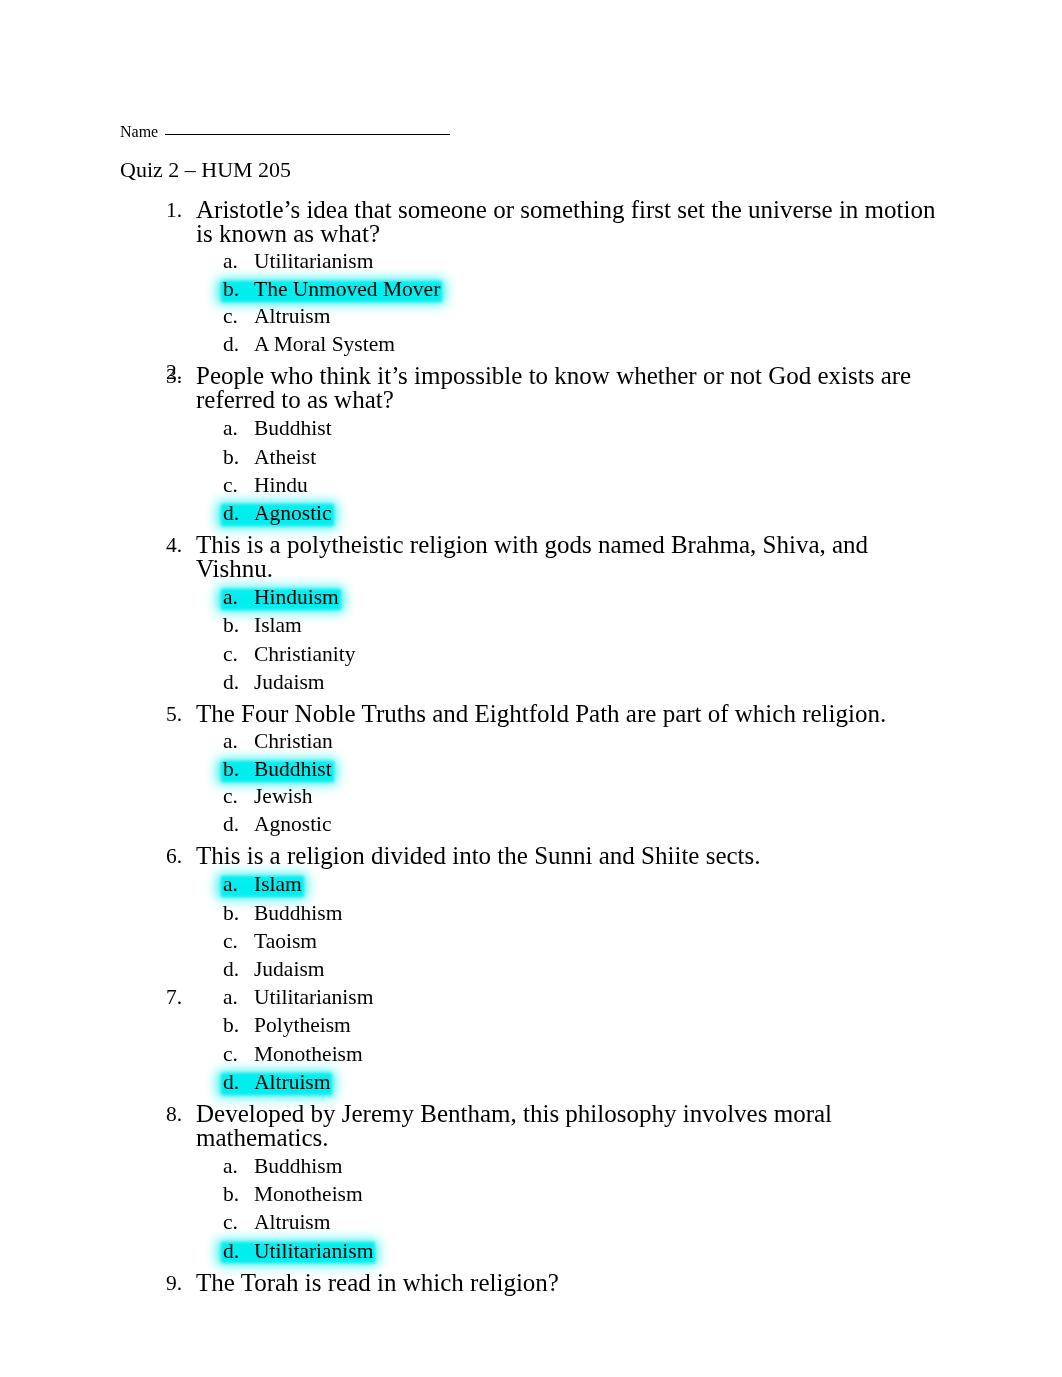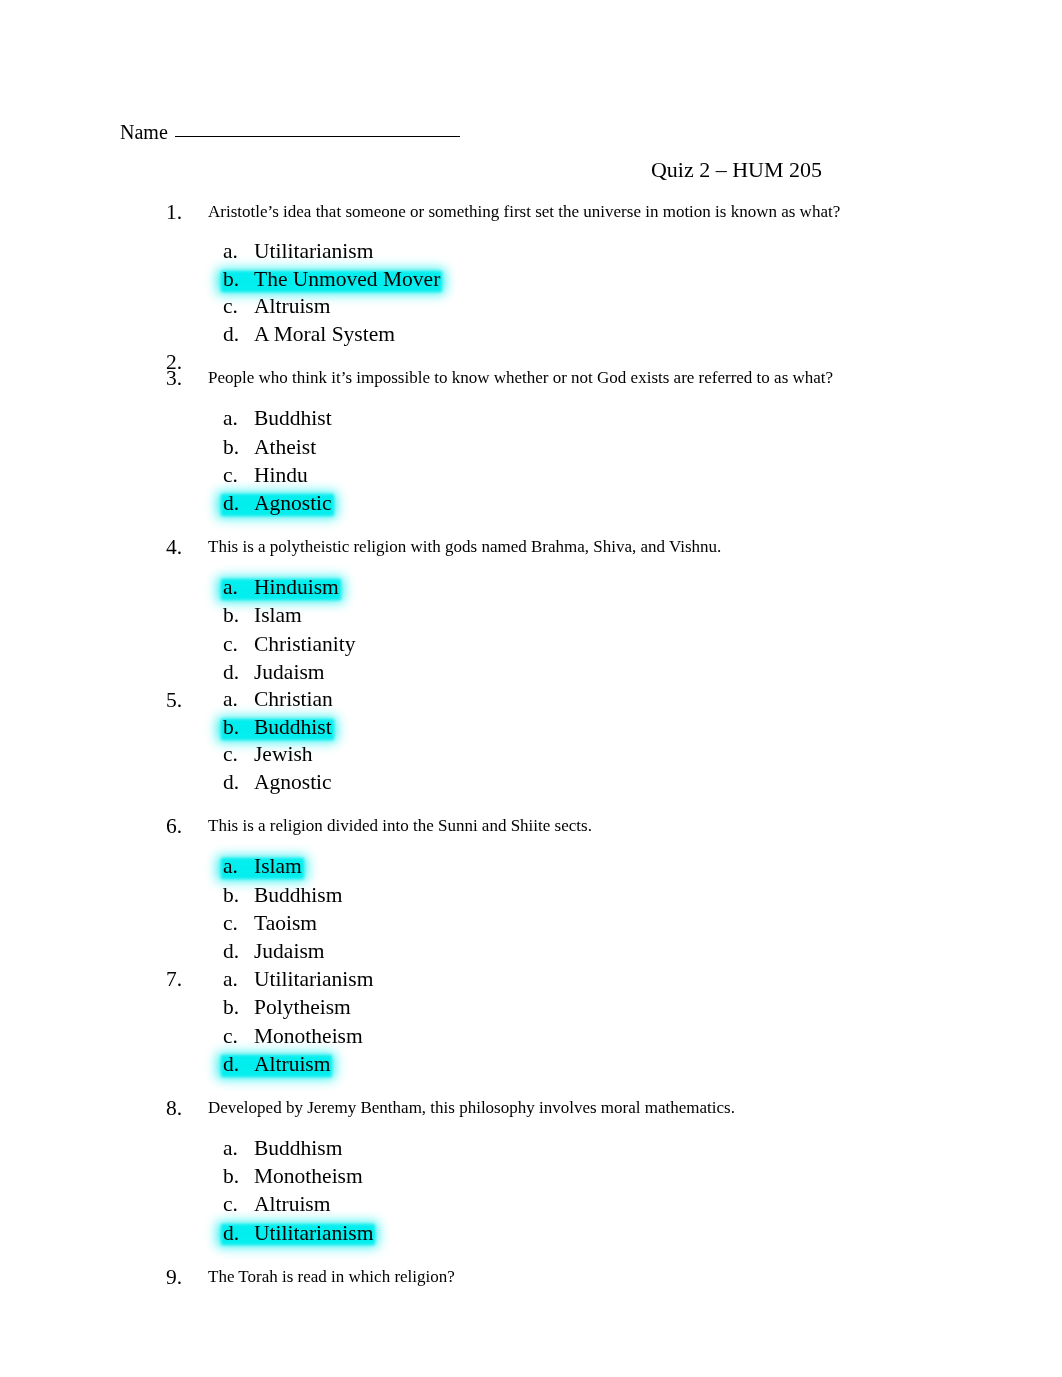--- a/index.html
+++ b/index.html
@@ -21,42 +21,42 @@
   .page {
     position: relative;
     width: 1062px;
     height: 1377px;
     box-sizing: border-box;
     padding: 118px 120px 0 120px;
   }
 
   
   .name-line {
-    font-size: 20px;
+    font-size: 16px;
     line-height: 28px;
     white-space: nowrap;
     margin: 0 0 10px 0;
   }
   .name-label {
     display: inline-block;
   }
   .name-rule {
     display: inline-block;
     width: 285px;
     border-bottom: 1.5px solid #000;
     margin-left: 7px;
     vertical-align: 2px;
     height: 15px;
   }
 
   
   .doc-title {
     font-size: 22px;
     line-height: 28px;
-    text-align: right;
+    text-align: left;
     margin: 0 0 14px 0;
     padding-right: 120px;
   }
 
   
   .question-list {
     margin: 0;
     padding: 0;
     list-style: none;
   }
@@ -68,23 +68,23 @@
   .q-number {
     position: absolute;
     left: 36px;
     top: 0;
     width: 26px;
     text-align: right;
     font-size: 21.5px;
     line-height: 24px;
   }
   .q-text {
-    font-size: 17px;
+    font-size: 25px;
     line-height: 24px;
-    margin: 16px;
+    margin: 4px;
   }
 
   
   .option-list {
     margin: 0;
     padding: 0 0 0 31px;   
     list-style: none;
   }
   .option {
     position: relative;
@@ -181,20 +181,21 @@
         <p class="q-text">This is a polytheistic religion with gods named Brahma, Shiva, and Vishnu.</p>
         <ul class="option-list loose">
           <li class="option highlight"><span class="opt-letter">a.</span><span class="opt-text">Hinduism</span></li>
           <li class="option"><span class="opt-letter">b.</span><span class="opt-text">Islam</span></li>
           <li class="option"><span class="opt-letter">c.</span><span class="opt-text">Christianity</span></li>
           <li class="option"><span class="opt-letter">d.</span><span class="opt-text">Judaism</span></li>
         </ul>
       </li>
       <li class="question">
         <span class="q-number">5.</span>
+        <p class="q-text">The Four Noble Truths and Eightfold Path are part of which religion.</p>
         <ul class="option-list">
           <li class="option"><span class="opt-letter">a.</span><span class="opt-text">Christian</span></li>
           <li class="option highlight"><span class="opt-letter">b.</span><span class="opt-text">Buddhist</span></li>
           <li class="option"><span class="opt-letter">c.</span><span class="opt-text">Jewish</span></li>
           <li class="option"><span class="opt-letter">d.</span><span class="opt-text">Agnostic</span></li>
         </ul>
       </li>
       <li class="question">
         <span class="q-number">6.</span>
         <p class="q-text">This is a religion divided into the Sunni and Shiite sects.</p>

